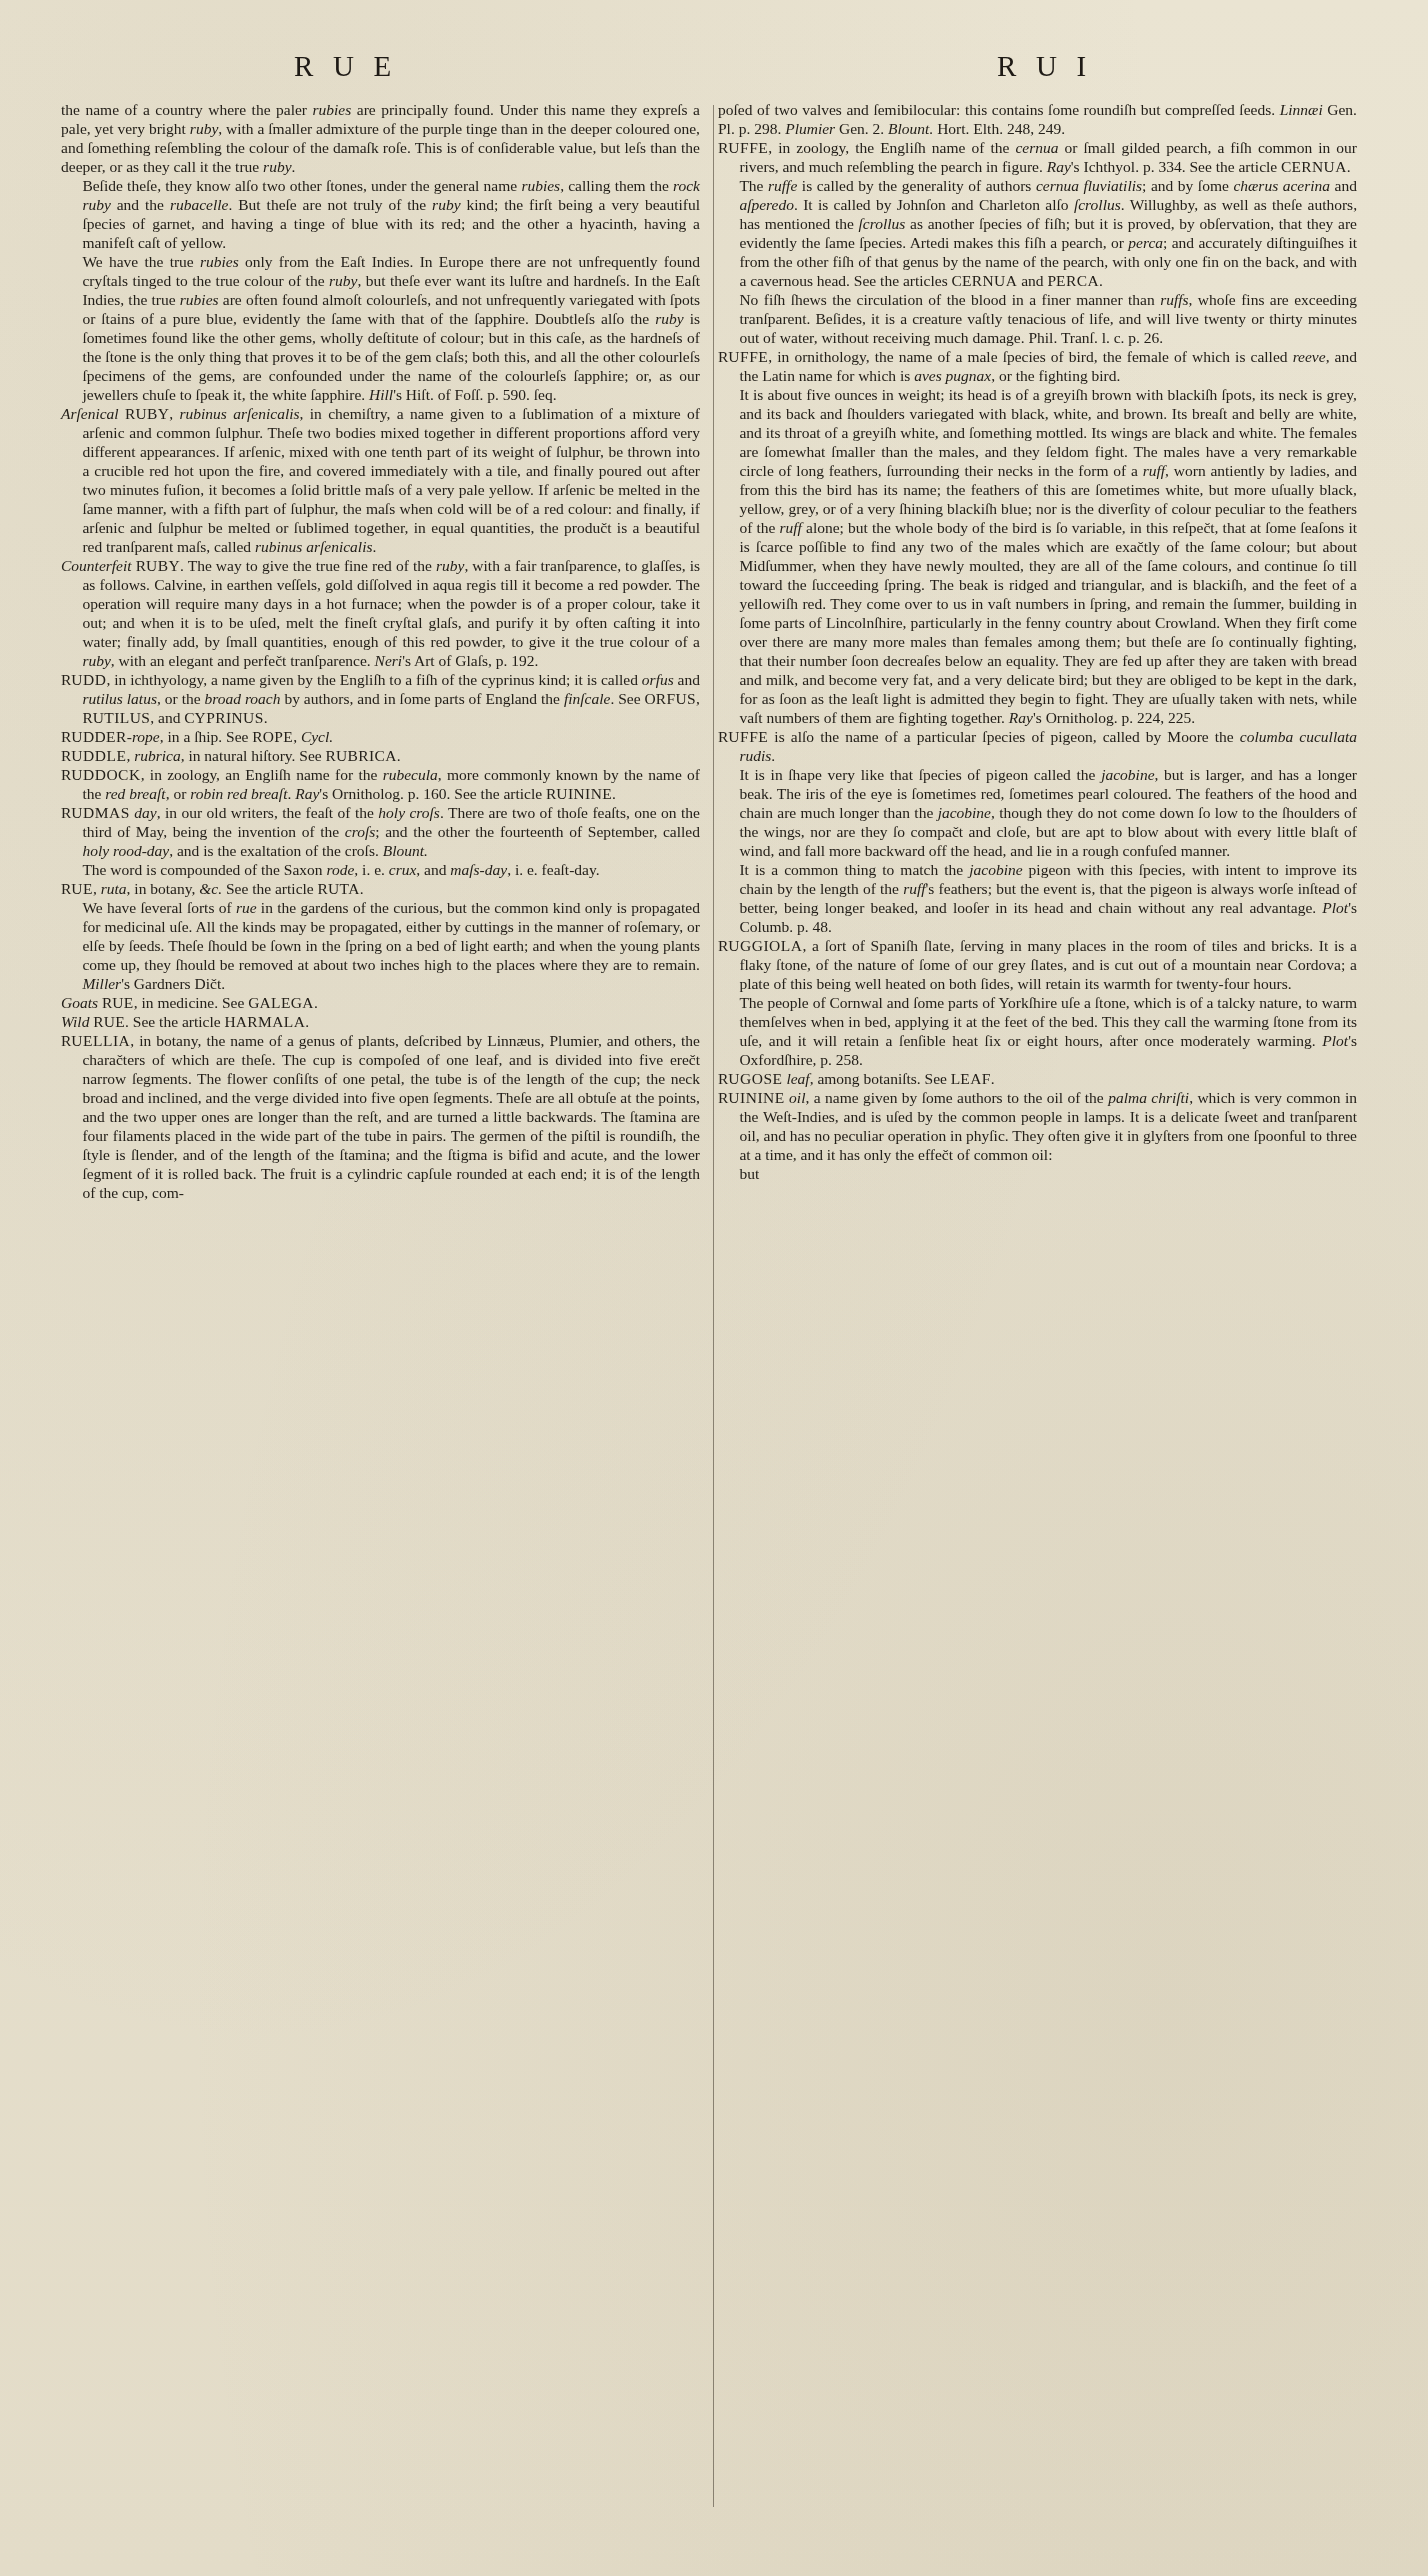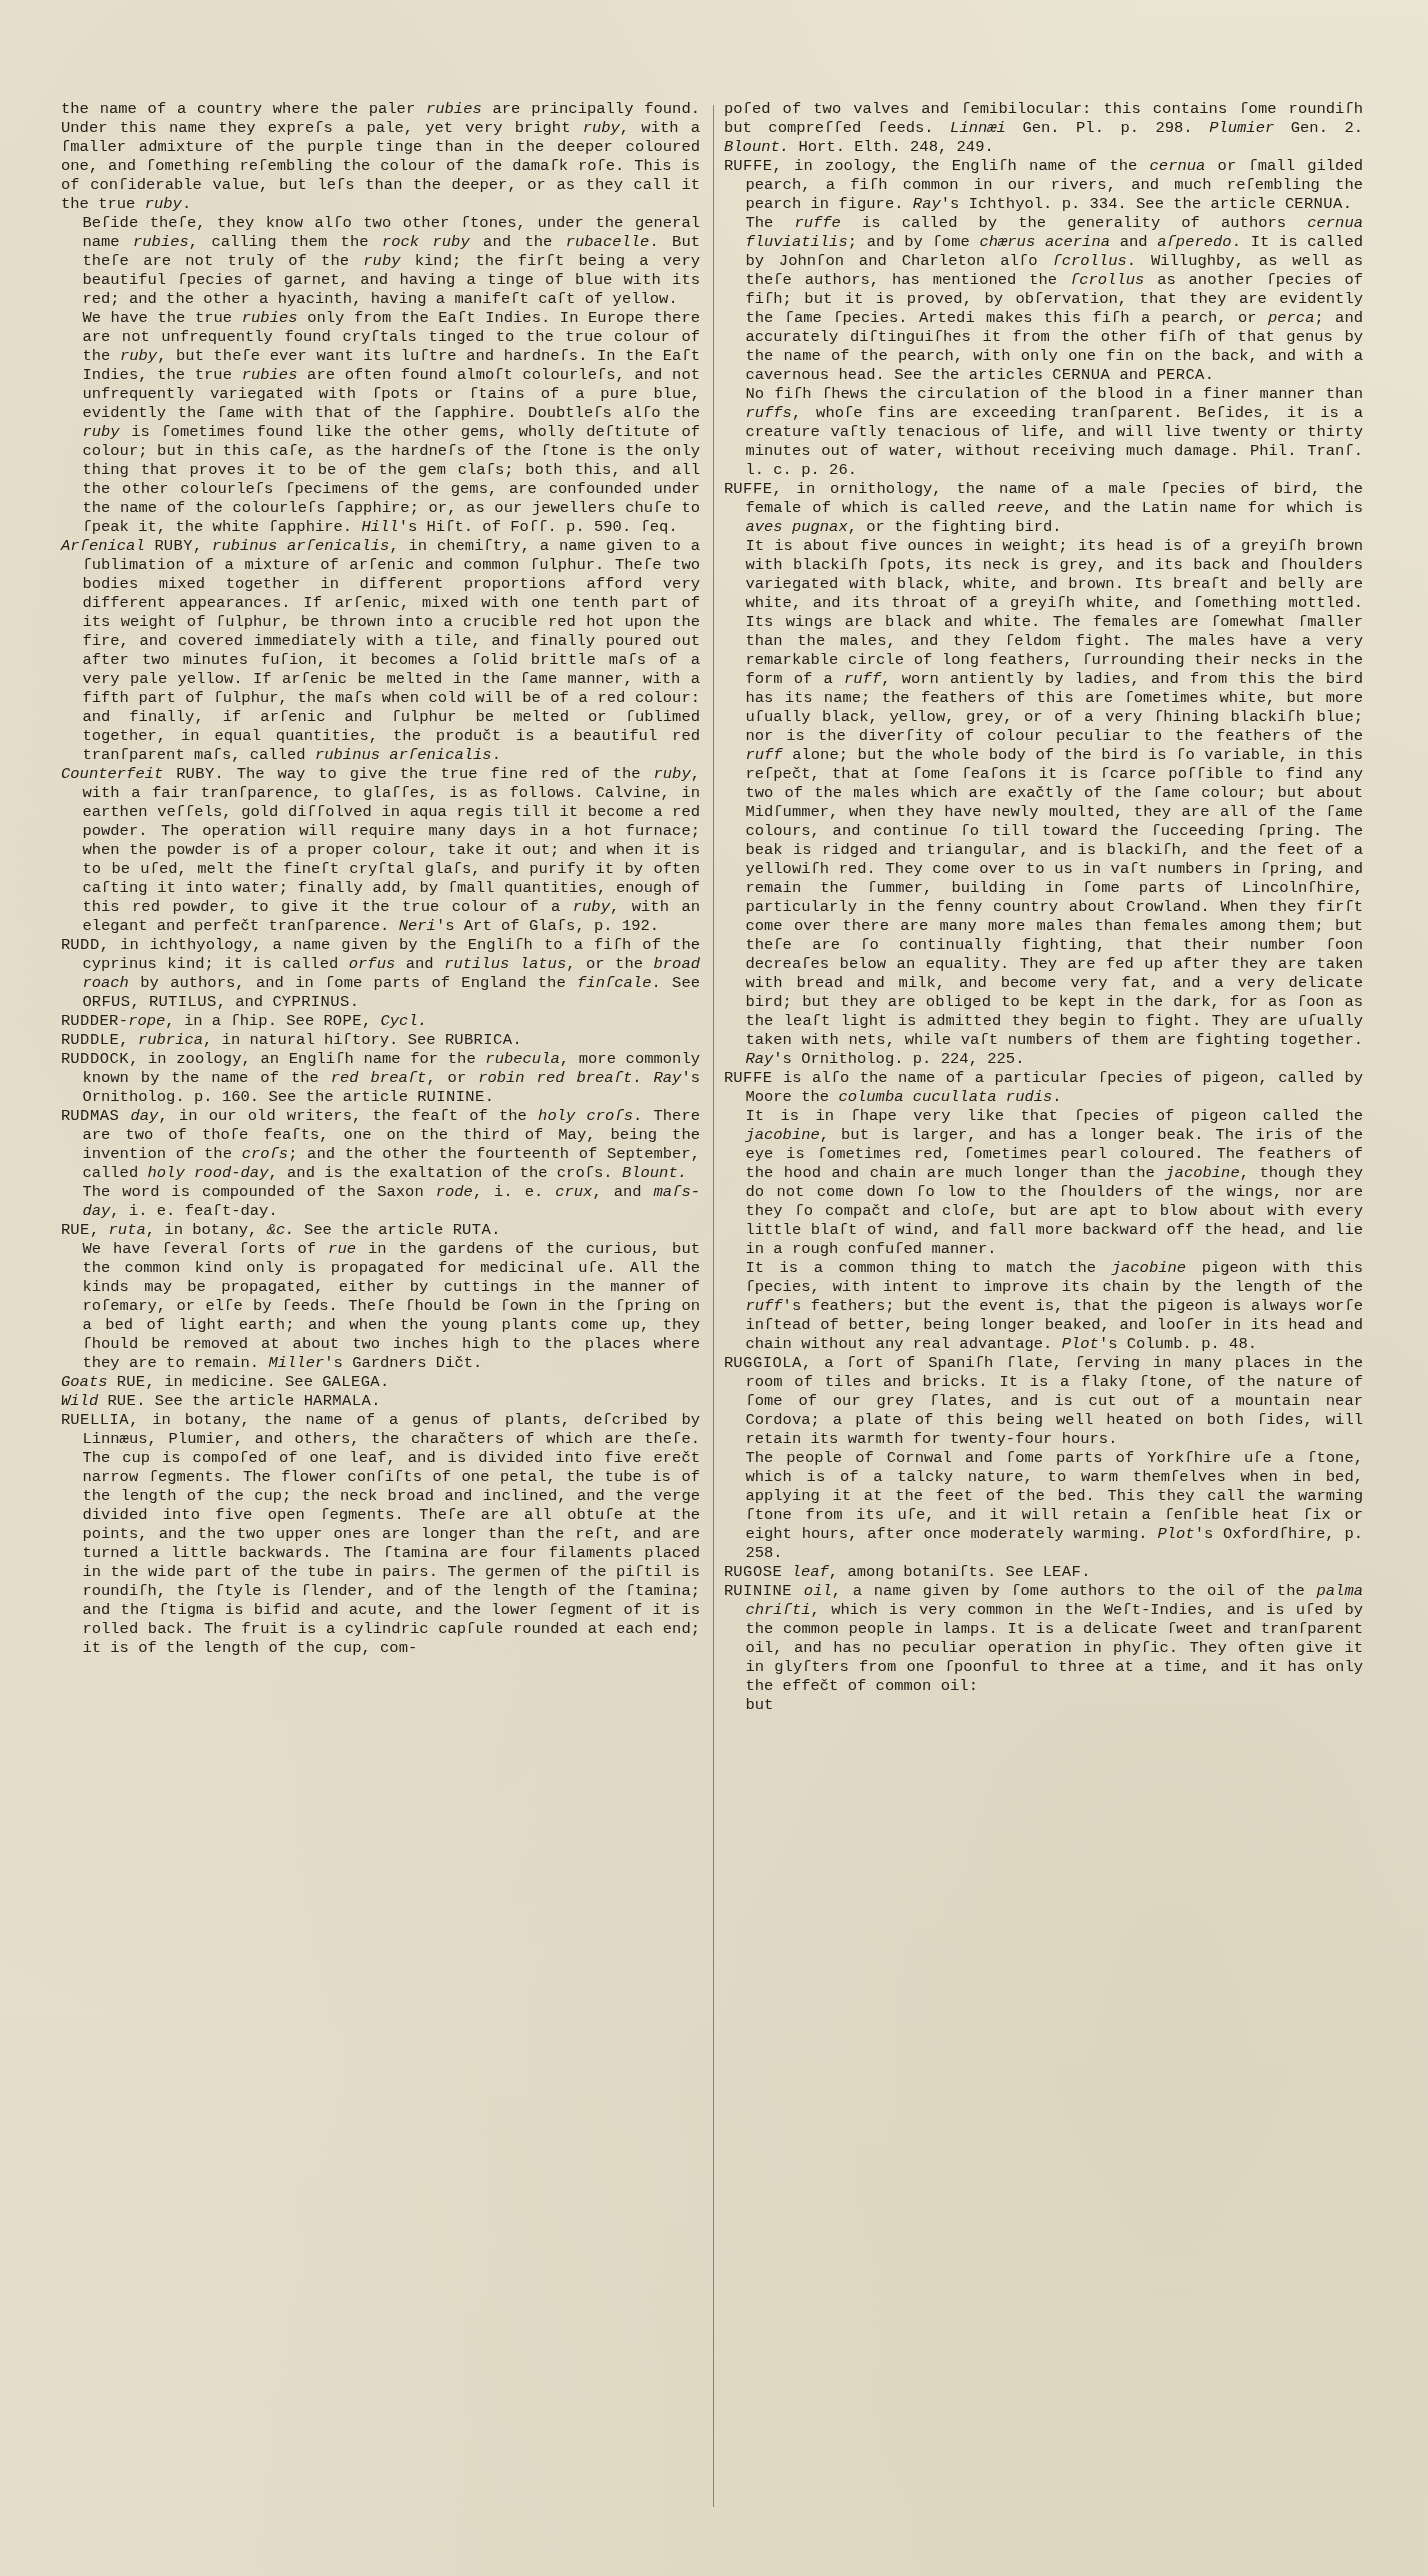--- a/index.html
+++ b/index.html
@@ -38,22 +38,21 @@
   .hdr-left { left: 294px; }
   .hdr-right { left: 997px; }
 
   .columns {
     position: absolute;
     top: 100px;
     left: 61px;
     width: 1308px;
     height: 2429px;
     display: flex;
-    gap: 24px;
-    font-family: Liberation Mono, monospace;
+    gap: 18px;
   }
   .col {
     width: 639px;
     font-size: 15.5px;
     line-height: 19px;
     text-align: justify;
     text-justify: inter-word;
     hyphens: manual;
   }
   .divider {
@@ -90,20 +89,24 @@
     font-variant: small-caps;
     letter-spacing: 0.4px;
   }
   i { font-style: italic; }
 </style>
 </head>
 <body>
 
 <div class="page">
 
+  <div class="headers">
+    <div class="hdr hdr-left">R U E</div>
+    <div class="hdr hdr-right">R U I</div>
+  </div>
 
   <div class="divider"></div>
 
   <div class="columns">
     <div class="col" id="col-left">
         <p class="first">the name of a country where the paler <i>rubies</i> are principally found. Under this name they expreſs a pale, yet very bright <i>ruby</i>, with a ſmaller admixture of the purple tinge than in the deeper coloured one, and ſomething reſembling the colour of the damaſk roſe. This is of conſiderable value, but leſs than the deeper, or as they call it the true <i>ruby</i>.</p>
         <p class="cont">Beſide theſe, they know alſo two other ſtones, under the general name <i>rubies</i>, calling them the <i>rock ruby</i> and the <i>rubacelle</i>. But theſe are not truly of the <i>ruby</i> kind; the firſt being a very beautiful ſpecies of garnet, and having a tinge of blue with its red; and the other a hyacinth, having a manifeſt caſt of yellow.</p>
         <p class="cont">We have the true <i>rubies</i> only from the Eaſt Indies. In Europe there are not unfrequently found cryſtals tinged to the true colour of the <i>ruby</i>, but theſe ever want its luſtre and hardneſs. In the Eaſt Indies, the true <i>rubies</i> are often found almoſt colourleſs, and not unfrequently variegated with ſpots or ſtains of a pure blue, evidently the ſame with that of the ſapphire. Doubtleſs alſo the <i>ruby</i> is ſometimes found like the other gems, wholly deſtitute of colour; but in this caſe, as the hardneſs of the ſtone is the only thing that proves it to be of the gem claſs; both this, and all the other colourleſs ſpecimens of the gems, are confounded under the name of the colourleſs ſapphire; or, as our jewellers chuſe to ſpeak it, the white ſapphire. <i>Hill</i>'s Hiſt. of Foſſ. p. 590. ſeq.</p>
         <p class="e"><i>Arſenical</i> R<span class="sc">UBY</span>, <i>rubinus arſenicalis</i>, in chemiſtry, a name given to a ſublimation of a mixture of arſenic and common ſulphur. Theſe two bodies mixed together in different proportions afford very different appearances. If arſenic, mixed with one tenth part of its weight of ſulphur, be thrown into a crucible red hot upon the fire, and covered immediately with a tile, and finally poured out after two minutes fuſion, it becomes a ſolid brittle maſs of a very pale yellow. If arſenic be melted in the ſame manner, with a fifth part of ſulphur, the maſs when cold will be of a red colour: and finally, if arſenic and ſulphur be melted or ſublimed together, in equal quantities, the produčt is a beautiful red tranſparent maſs, called <i>rubinus arſenicalis</i>.</p>
         <p class="e"><i>Counterfeit</i> R<span class="sc">UBY</span>. The way to give the true fine red of the <i>ruby</i>, with a fair tranſparence, to glaſſes, is as follows. Calvine, in earthen veſſels, gold diſſolved in aqua regis till it become a red powder. The operation will require many days in a hot furnace; when the powder is of a proper colour, take it out; and when it is to be uſed, melt the fineſt cryſtal glaſs, and purify it by often caſting it into water; finally add, by ſmall quantities, enough of this red powder, to give it the true colour of a <i>ruby</i>, with an elegant and perfečt tranſparence. <i>Neri</i>'s Art of Glaſs, p. 192.</p>

